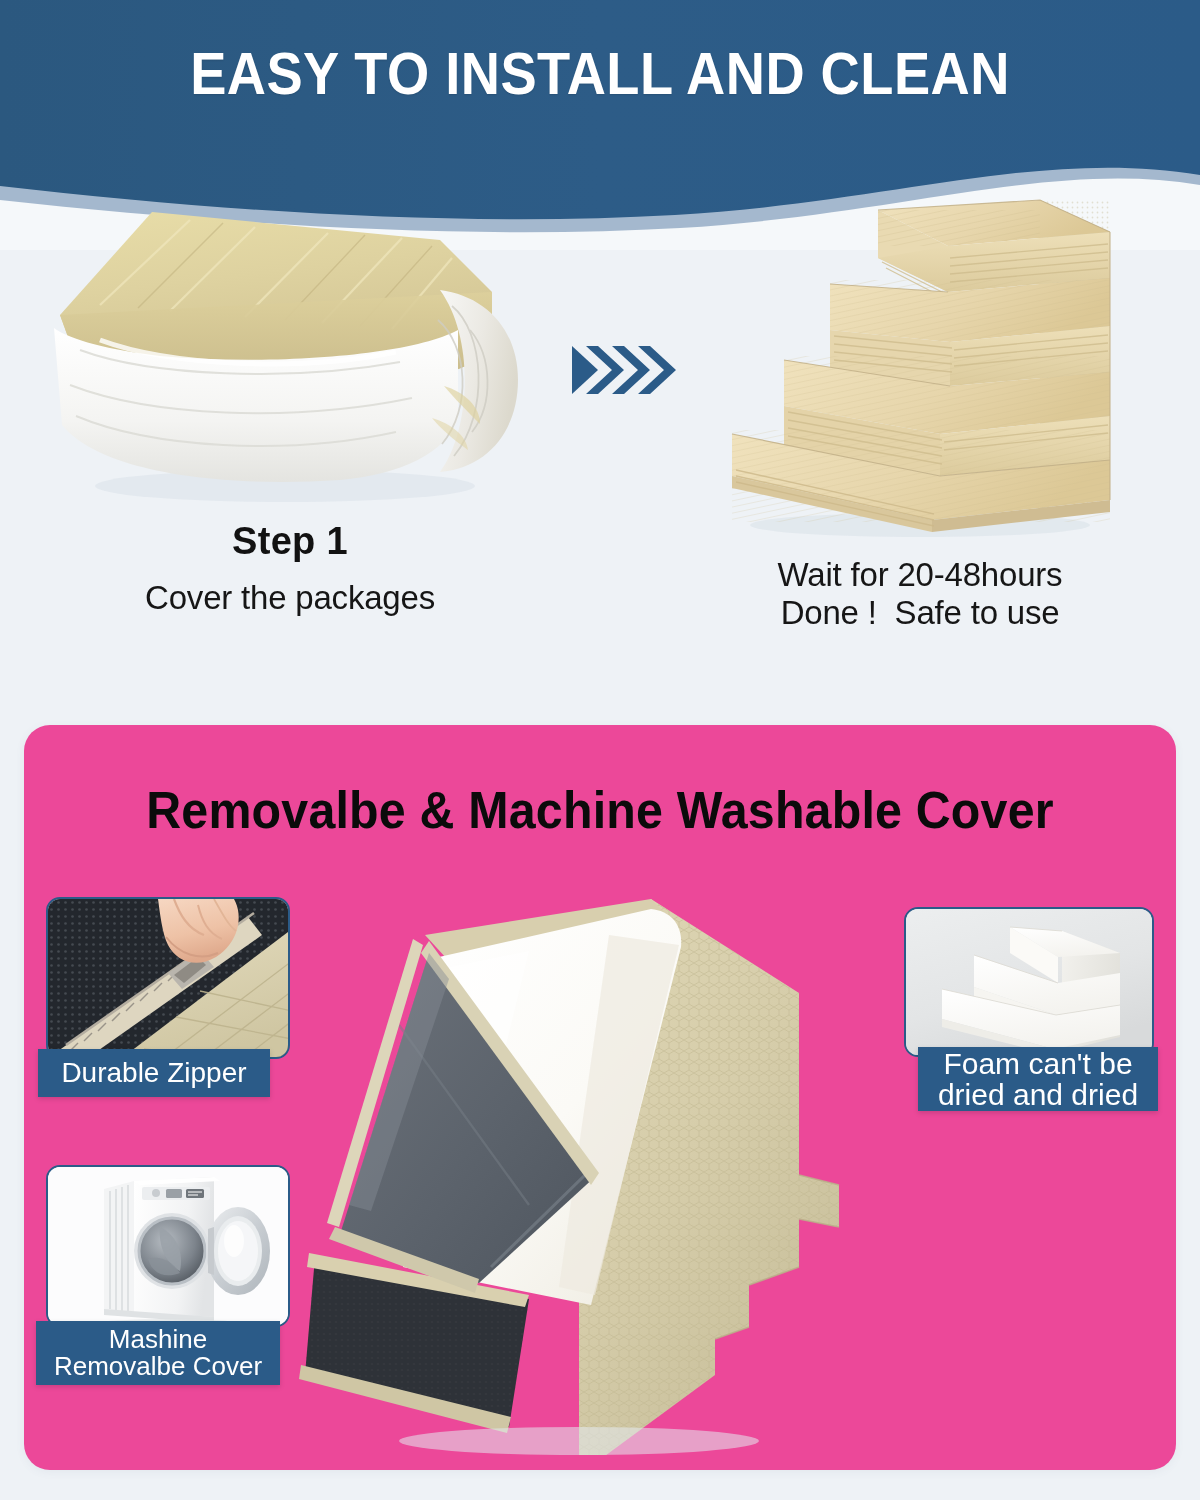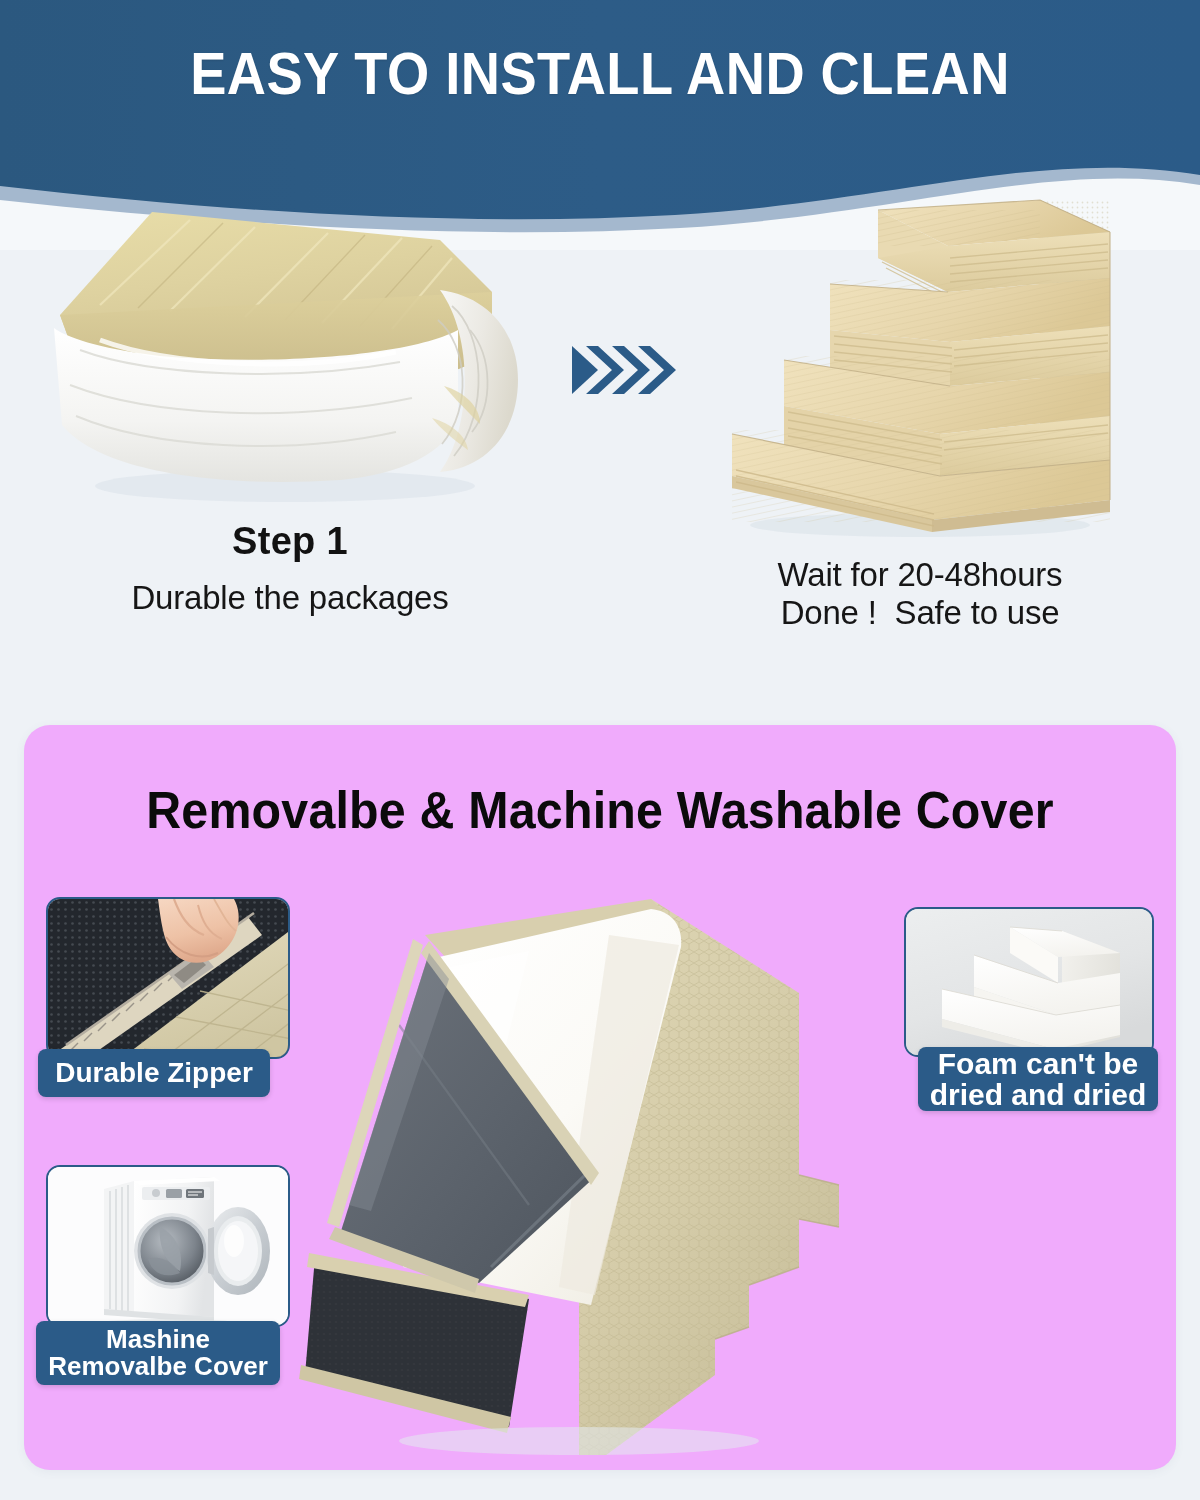--- a/index.html
+++ b/index.html
@@ -77,21 +77,21 @@
     height: 60px;
   }
 
   
   .card {
     position: absolute;
     left: 24px;
     top: 725px;
     width: 1152px;
     height: 745px;
-    background: #f0abfc;
+    background: #ec4899;
     border-radius: 26px;
     box-shadow: 0 2px 10px rgba(80,100,130,0.07);
     overflow: hidden;
   }
 
   .card-title {
     position: absolute;
     top: 55px; left: 0;
     width: 1152px;
     text-align: center;
@@ -111,24 +111,24 @@
     border: 2px solid #2b5b88;
     background: #e9eef3;
   }
   .thumb-pic { position: absolute; inset: 0; }
   
   .badge-out {
     position: absolute;
     background: #2b5b88;
     color: #fff;
     font-family: "Liberation Sans Narrow", "Liberation Sans", sans-serif;
-    font-weight: bold;
+    font-weight: normal;
     text-align: center;
     line-height: 1.05;
-    border-radius: 8px;
+    border-radius: 0;
     display: flex;
     flex-direction: column;
     align-items: center;
     justify-content: center;
     box-shadow: 0 2px 5px rgba(0,0,0,0.15);
   }
   .badge-out div { white-space: pre; }
 
   .center-img { position: absolute; }
 </style>
@@ -218,21 +218,21 @@
         </g>
 
         <path d="M404,206 C424,212 440,226 440,244 C428,232 414,218 404,206 Z" fill="#ddd19d" opacity="0.65"></path>
         <path d="M392,238 C412,244 426,256 428,270 C414,260 402,250 392,238 Z" fill="#e0d4a2" opacity="0.55"></path>
 
         <path d="M60,160 C130,186 260,192 356,172" stroke="#ffffff" stroke-width="5" fill="none" opacity="0.8"></path>
       </svg>
     </div>
     <div class="step-label">Step 1</div>
     <div class="step-desc">
-      <div>Durable the packages</div>
+      <div>Cover the packages</div>
     </div>
   </div>
 
   <div class="arrows">
     <svg width="120" height="60" viewBox="0 0 120 60">
       <path d="M4,6 L30,30 L4,54 Z" fill="#2b5b88"></path>
       <path d="M30,6 L56,30 L30,54 L18,54 L44,30 L18,6 Z" fill="#2b5b88"></path>
       <path d="M56,6 L82,30 L56,54 L44,54 L70,30 L44,6 Z" fill="#2b5b88"></path>
       <path d="M82,6 L108,30 L82,54 L70,54 L96,30 L70,6 Z" fill="#2b5b88"></path>
     </svg>

